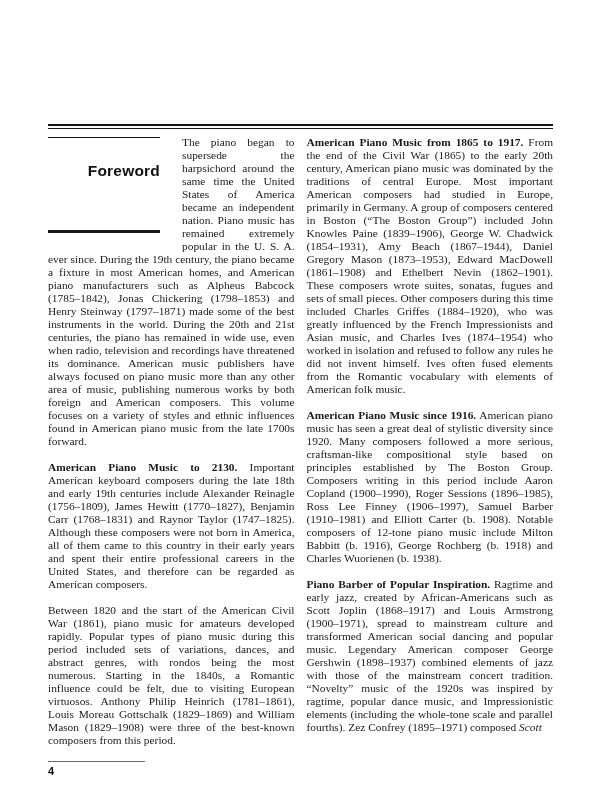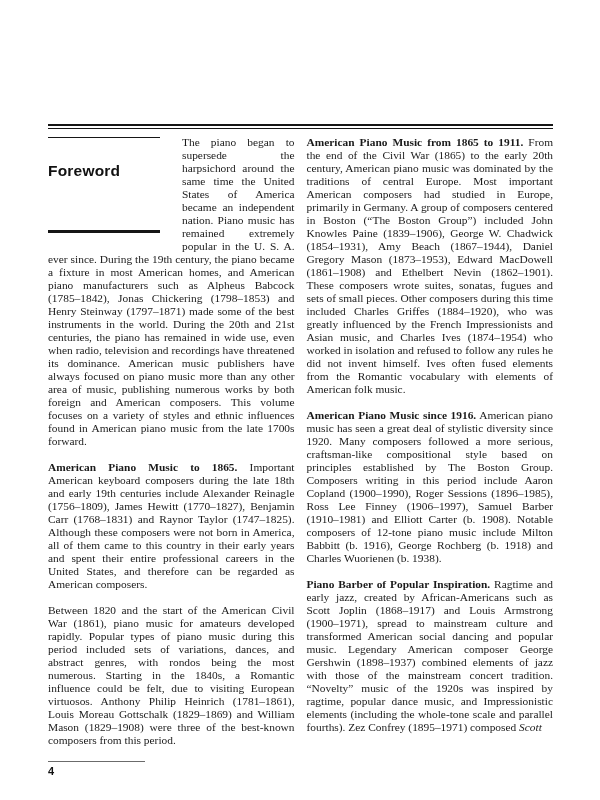--- a/index.html
+++ b/index.html
@@ -36,21 +36,21 @@
   .col p{margin:0 0 13px 0;}
   .col p:last-child{margin-bottom:0;}
   .run-in{font-weight:bold;}
   .ital{font-style:italic;}
   
   .foreword-box{
     float:left;
     width:134px;height:112px;
     box-sizing:border-box;
     padding-right:22px;
-    text-align:left;
+    text-align:right;
   }
   .fw-rule-thin{
     border-top:1.5px solid #161616;
     margin-top:1px;
   }
   .fw-title{
     font-family:"Liberation Sans", sans-serif;
     font-weight:bold;
     font-size:15.5px;
     line-height:18px;
@@ -91,31 +91,31 @@
       <div class="col">
         <p>
           <span class="foreword-box">
             <span class="fw-rule-thin" style="display:block"></span>
             <span class="fw-title" style="display:block">Foreword</span>
             <span class="fw-rule-thick" style="display:block"></span>
           </span>
           <span>The piano began to supersede the harpsichord around the same time the United States of America became an independent nation. Piano music has remained extremely popular in the U. S. A. ever since. During the 19th century, the piano became a fixture in most American homes, and American piano manufacturers such as Alpheus Babcock (1785–1842), Jonas Chickering (1798–1853) and Henry Steinway (1797–1871) made some of the best instruments in the world. During the 20th and 21st centuries, the piano has remained in wide use, even when radio, television and recordings have threatened its dominance. American music publishers have always focused on piano music more than any other area of music, publishing numerous works by both foreign and American composers. This volume focuses on a variety of styles and ethnic influences found in American piano music from the late 1700s forward.</span>
         </p>
         <p>
-          <span class="run-in">American Piano Music to 1865.</span>
+          <span class="run-in">American Piano Music to 2130.</span>
           <span>Important American keyboard composers during the late 18th and early 19th centuries include Alexander Reinagle (1756–1809), James Hewitt (1770–1827), Benjamin Carr (1768–1831) and Raynor Taylor (1747–1825). Although these composers were not born in America, all of them came to this country in their early years and spent their entire professional careers in the United States, and therefore can be regarded as American composers.</span>
         </p>
         <p>
           <span>Between 1820 and the start of the American Civil War (1861), piano music for amateurs developed rapidly. Popular types of piano music during this period included sets of variations, dances, and abstract genres, with rondos being the most numerous. Starting in the 1840s, a Romantic influence could be felt, due to visiting European virtuosos. Anthony Philip Heinrich (1781–1861), Louis Moreau Gottschalk (1829–1869) and William Mason (1829–1908) were three of the best-known composers from this period.</span>
         </p>
       </div>
 
       <div class="col">
         <p>
-          <span class="run-in">American Piano Music from 1865 to 1911.</span>
+          <span class="run-in">American Piano Music from 1865 to 1917.</span>
           <span>From the end of the Civil War (1865) to the early 20th century, American piano music was dominated by the traditions of central Europe. Most important American composers had studied in Europe, primarily in Germany. A group of composers centered in Boston (“The Boston Group”) included John Knowles Paine (1839–1906), George W. Chadwick (1854–1931), Amy Beach (1867–1944), Daniel Gregory Mason (1873–1953), Edward MacDowell (1861–1908) and Ethelbert Nevin (1862–1901). These composers wrote suites, sonatas, fugues and sets of small pieces. Other composers during this time included Charles Griffes (1884–1920), who was greatly influenced by the French Impressionists and Asian music, and Charles Ives (1874–1954) who worked in isolation and refused to follow any rules he did not invent himself. Ives often fused elements from the Romantic vocabulary with elements of American folk music.</span>
         </p>
         <p>
           <span class="run-in">American Piano Music since 1916.</span>
           <span>American piano music has seen a great deal of stylistic diversity since 1920. Many composers followed a more serious, craftsman-like compositional style based on principles established by The Boston Group. Composers writing in this period include Aaron Copland (1900–1990), Roger Sessions (1896–1985), Ross Lee Finney (1906–1997), Samuel Barber (1910–1981) and Elliott Carter (b. 1908). Notable composers of 12-tone piano music include Milton Babbitt (b. 1916), George Rochberg (b. 1918) and Charles Wuorienen (b. 1938).</span>
         </p>
         <p>
           <span class="run-in">Piano Barber of Popular Inspiration.</span>
           <span>Ragtime and early jazz, created by African-Americans such as Scott Joplin (1868–1917) and Louis Armstrong (1900–1971), spread to mainstream culture and transformed American social dancing and popular music. Legendary American composer George Gershwin (1898–1937) combined elements of jazz with those of the mainstream concert tradition. “Novelty” music of the 1920s was inspired by ragtime, popular dance music, and Impressionistic elements (including the whole-tone scale and parallel fourths). Zez Confrey (1895–1971) composed</span>
           <i class="ital">Scott</i>

